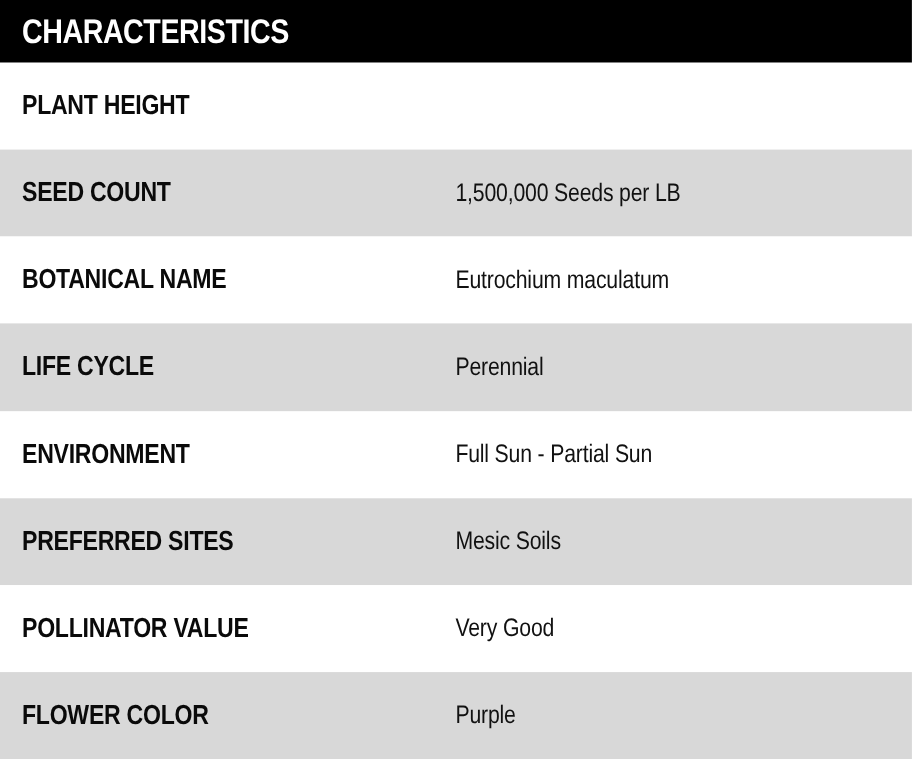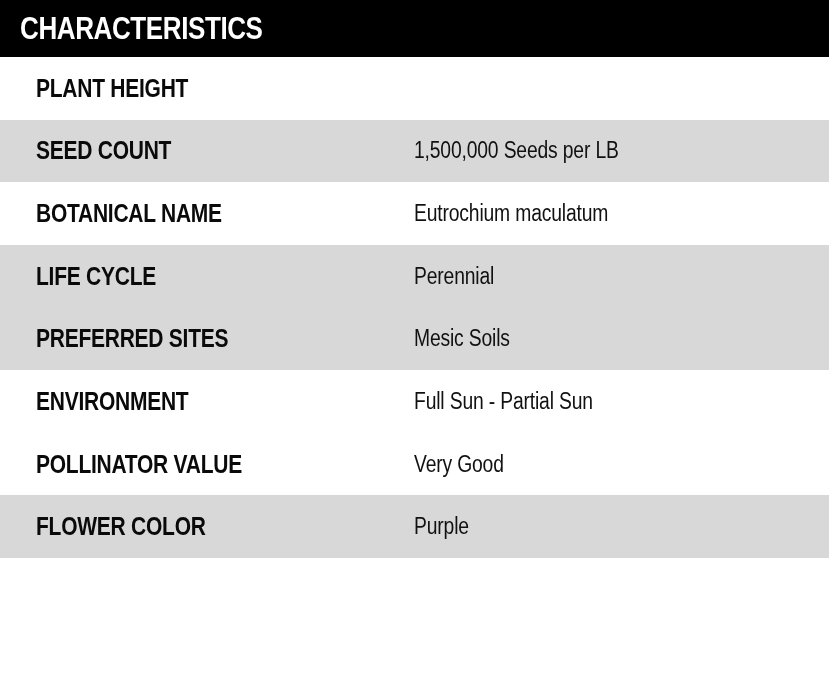--- a/index.html
+++ b/index.html
@@ -5,21 +5,21 @@
   * { margin: 0; padding: 0; box-sizing: border-box; }
   html, body {
     width: 829px;
     height: 690px;
     background: #ffffff;
     font-family: "Liberation Sans", sans-serif;
     overflow: hidden;
   }
   .char-table {
     width: 829px;
-    height: 558px;
+    height: 690px;
     display: flex;
     flex-direction: column;
   }
   .table-header {
     flex: none;
     height: 57px;
     background: var(--header-bg, #000000);
     display: flex;
     align-items: center;
     padding-left: 20px;
@@ -41,21 +41,21 @@
     align-items: center;
     background: var(--row-bg, #ffffff);
   }
   .t-row.alt {
     background: var(--row-alt-bg, #d8d8d8);
     justify-content: space-between;
   }
   .cell-label {
     flex: none;
     width: 414px;
-    padding-left: 36px;
+    padding-left: 20px;
   }
   .cell-label .txt {
     font-weight: bold;
     font-size: 25px;
     line-height: 1;
     color: #0a0a0a;
     display: inline-block;
     transform: scaleX(0.84);
     transform-origin: left center;
     letter-spacing: -0.3px;
@@ -111,35 +111,35 @@
 
   <div class="t-row alt">
     <div class="cell-label">
       <span class="txt">LIFE CYCLE</span>
     </div>
     <div class="cell-value">
       <span class="txt">Perennial</span>
     </div>
   </div>
 
+  <div class="t-row">
+    <div class="cell-label">
+      <span class="txt">ENVIRONMENT</span>
+    </div>
+    <div class="cell-value">
+      <span class="txt">Full Sun - Partial Sun</span>
+    </div>
+  </div>
+
   <div class="t-row alt">
     <div class="cell-label">
       <span class="txt">PREFERRED SITES</span>
     </div>
     <div class="cell-value">
       <span class="txt">Mesic Soils</span>
-    </div>
-  </div>
-
-  <div class="t-row">
-    <div class="cell-label">
-      <span class="txt">ENVIRONMENT</span>
-    </div>
-    <div class="cell-value">
-      <span class="txt">Full Sun - Partial Sun</span>
     </div>
   </div>
 
 
   <div class="t-row">
     <div class="cell-label">
       <span class="txt">POLLINATOR VALUE</span>
     </div>
     <div class="cell-value">
       <span class="txt">Very Good</span>

